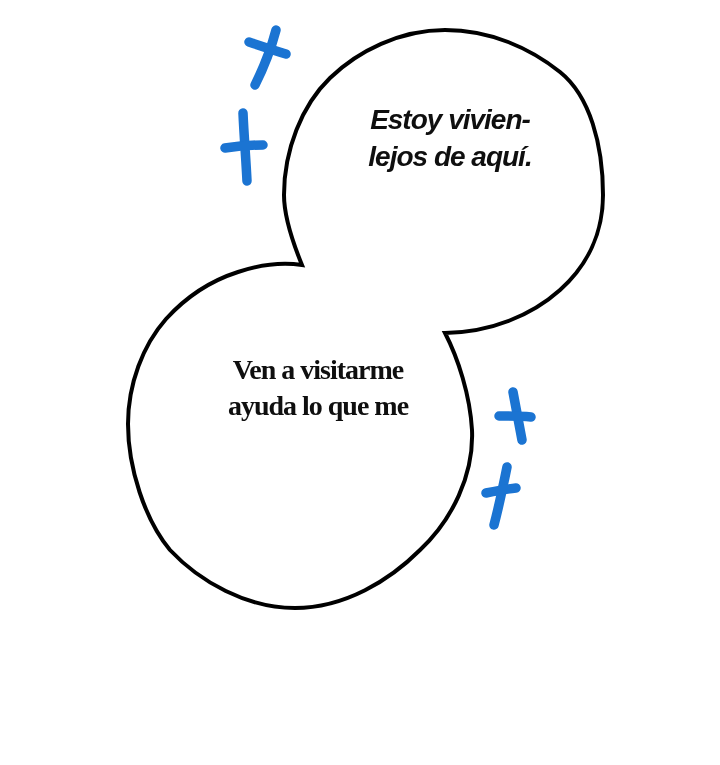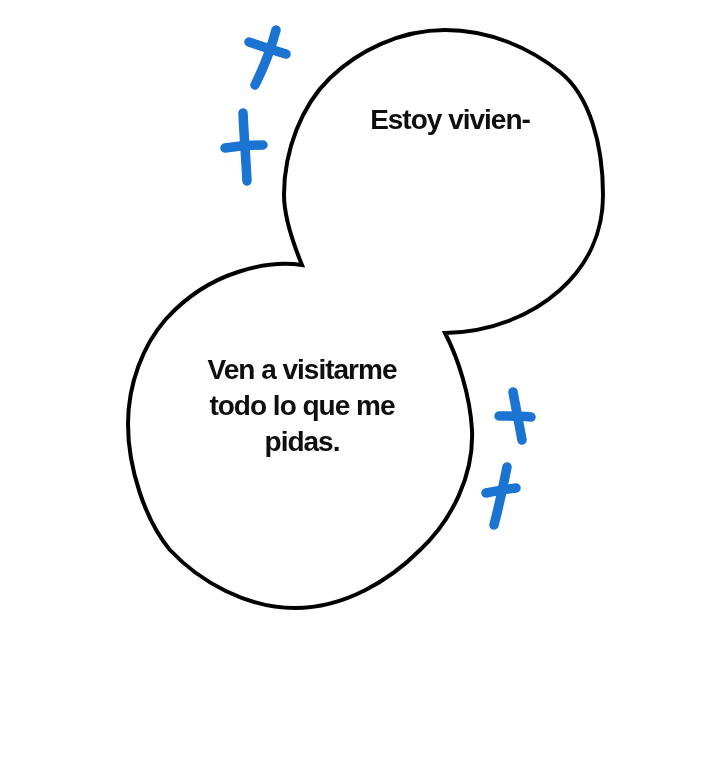--- a/index.html
+++ b/index.html
@@ -36,22 +36,22 @@
     display:flex;
     flex-direction:column;
     align-items:center;
     color:var(--color-text);
     font-weight:700;
     font-size:28px;
     letter-spacing:-1px;
     text-align:center;
   }
   .bubble-text span{display:block;white-space:nowrap;}
-  .bubble-text.top{left:270px;top:101px;width:360px;line-height:37px;}
-  .bubble-text.bottom{left:122px;top:352px;width:360px;line-height:36px;}
+  .bubble-text.top{left:270px;top:101px;width:360px;line-height:37px;font-style:italic;}
+  .bubble-text.bottom{left:138px;top:352px;width:360px;line-height:36px;font-family:Liberation Serif, serif;}
 </style>
 </head>
 <body>
 
 <div class="panel">
 
   <svg class="art" width="720" height="765" viewBox="0 0 720 765">
 
     <path class="bubble" d="M302,265
          C293,243 284,215 284,195
@@ -86,21 +86,21 @@
       </g>
       <g>
         <path class="sparkle" d="M507,467 C503,487 499,506 494,525"></path>
         <path class="sparkle" d="M486,493 C496,491 506,489 516,488"></path>
       </g>
     </g>
   </svg>
 
   <div class="bubble-text top">
     <span>Estoy vivien-</span>
+    <span>lejos de aquí.</span>
   </div>
 
   <div class="bubble-text bottom">
     <span>Ven a visitarme</span>
-    <span>todo lo que me</span>
-    <span>pidas.</span>
+    <span>ayuda lo que me</span>
   </div>
 
 </div>
 
 </body></html>

